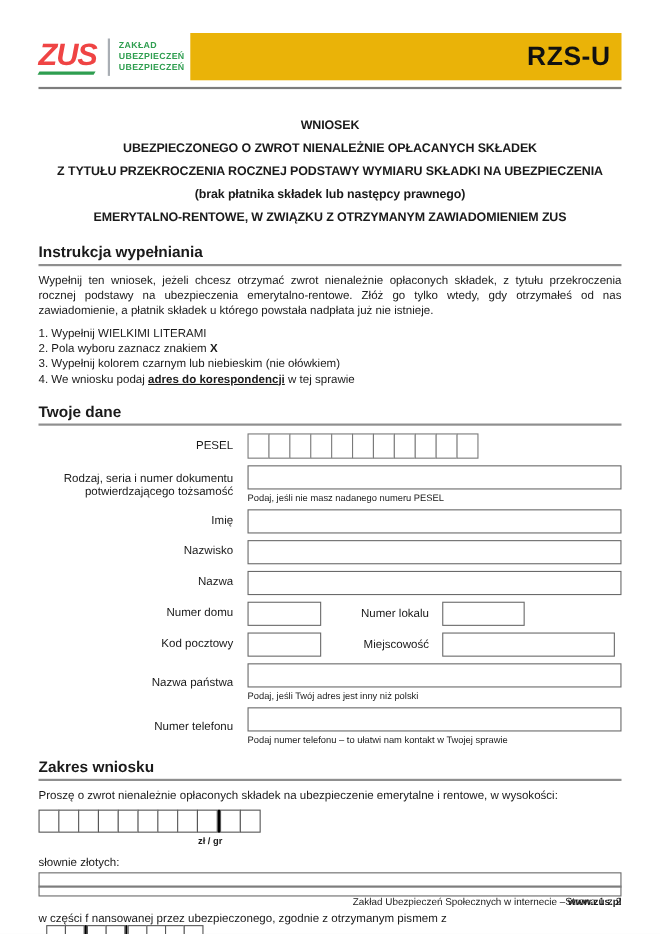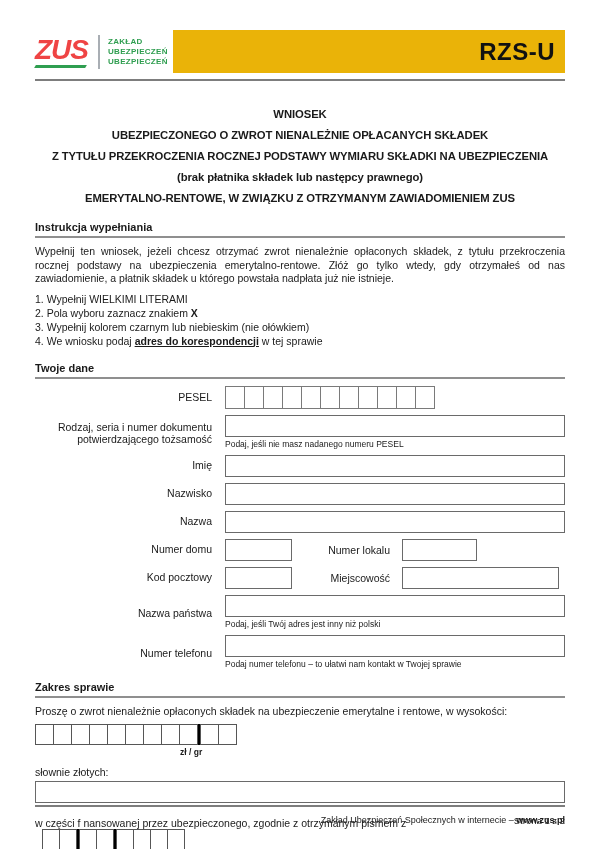--- a/index.html
+++ b/index.html
@@ -19,21 +19,21 @@
   .logo-divider{width:2px;height:34px;background:#a9aeb4;margin:0 8px 0 6px;}
   .logo-org{font-size:8px;font-weight:bold;line-height:10px;color:#2f9e50;letter-spacing:.3px;}
   .code-bar{flex:1;background:#eab308;display:flex;align-items:center;
     justify-content:flex-end;padding-right:10px;}
   .code-bar .code{font-size:24px;font-weight:bold;letter-spacing:.5px;color:#111;}
   .header-rule{height:2px;background:#7d7d7d;margin-top:6px;}
   
   .title{margin-top:23px;text-align:center;font-weight:bold;font-size:11.3px;
     line-height:21px;letter-spacing:-0.1px;}
   
-  .sec-head{font-size:11px;font-weight:bold;border-bottom:2px solid #8f8f8f;
+  .sec-head{font-size:14px;font-weight:bold;border-bottom:2px solid #8f8f8f;
     padding-bottom:3px;margin:0 0 7px 0;}
   .instructions{margin-top:12px;}
   .para{font-size:10.5px;line-height:13.5px;text-align:justify;margin:4px 0 6px 0;}
   .ilist{font-size:10.5px;line-height:14px;}
   .ilist b.u{text-decoration:underline;}
   
   .your-data{margin-top:14px;}
   .frow{display:flex;align-items:center;margin-bottom:6px;}
   .frow.top{align-items:center;}
   .flabel{flex:0 0 190px;text-align:right;padding-right:13px;font-size:10.5px;
@@ -198,21 +198,21 @@
     <div class="frow top">
       <div class="flabel">Numer telefonu</div>
       <div class="fcol">
         <input class="finput" type="text" style="">
         <div class="hint">Podaj numer telefonu – to ułatwi nam kontakt w Twojej sprawie</div>
       </div>
     </div>
   </div>
 
   <div class="scope">
-    <div class="sec-head">Zakres sprawie</div>
+    <div class="sec-head">Zakres wniosku</div>
     <div class="scope-intro">Proszę o zwrot nienależnie opłaconych składek na ubezpieczenie emerytalne i rentowe, w wysokości:</div>
 
     <div class="cellgrid grid-amount">
         <div class="cgroup">
           <div class="cell"></div>
           <div class="cell"></div>
           <div class="cell"></div>
           <div class="cell"></div>
           <div class="cell"></div>
           <div class="cell"></div>

